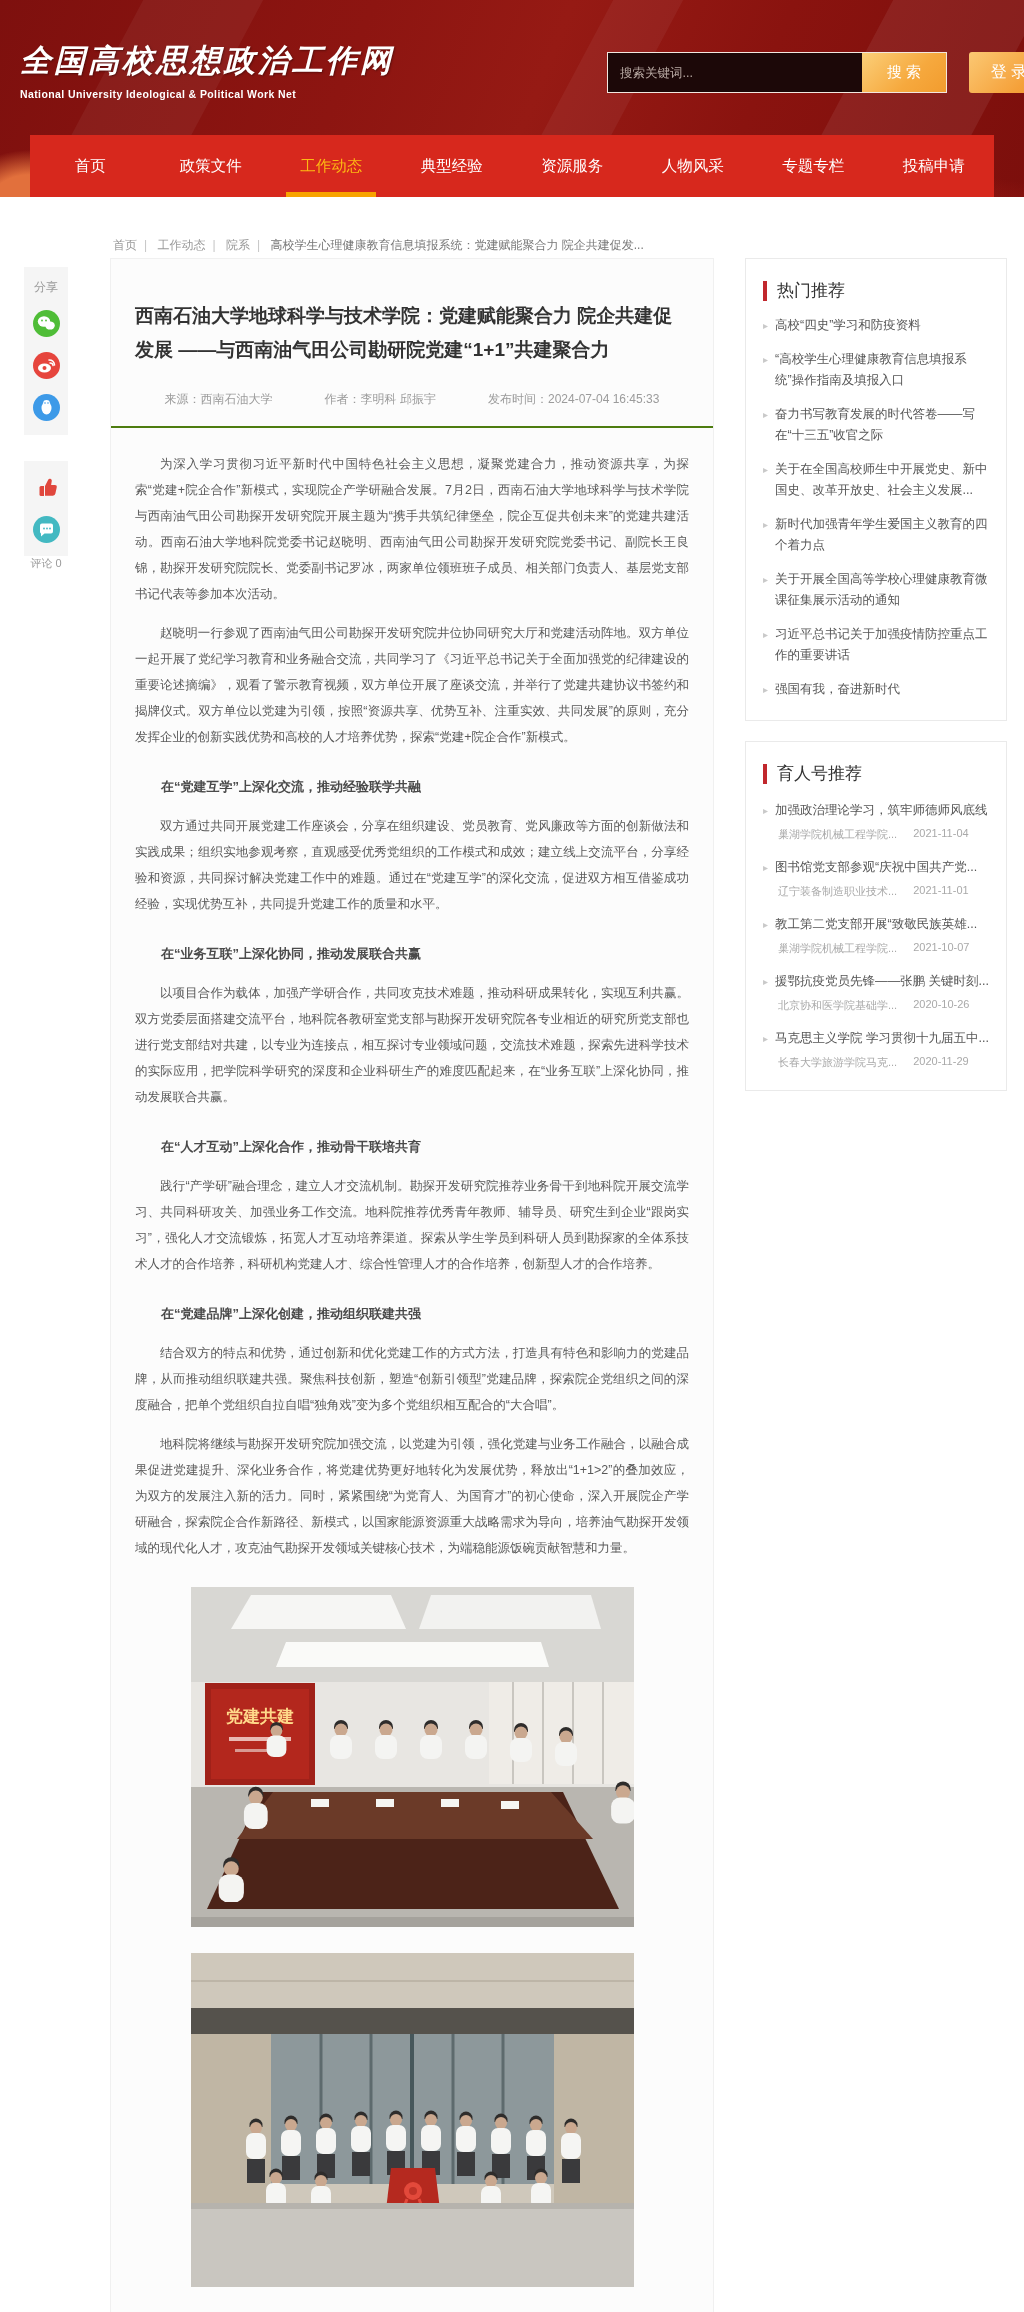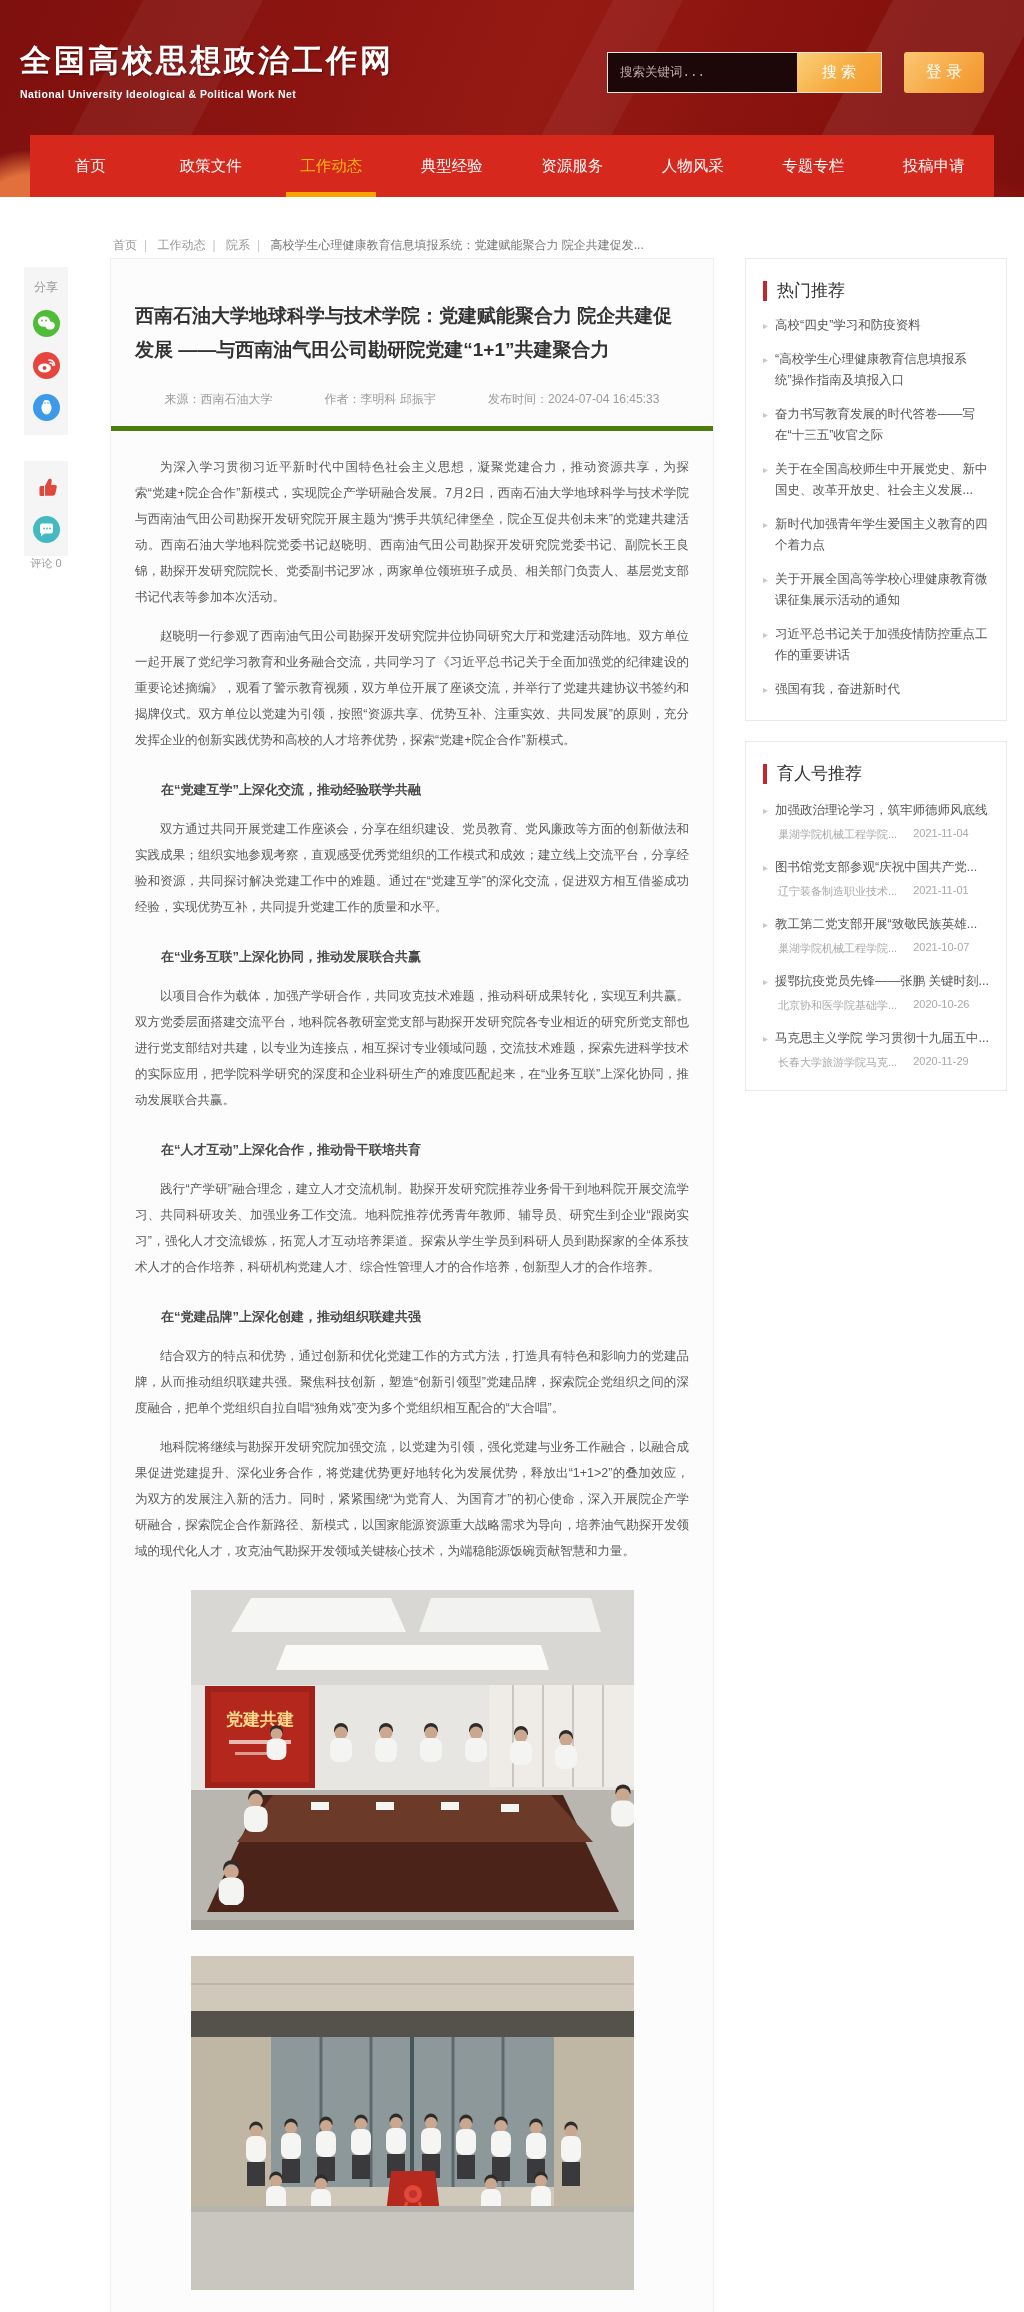--- a/index.html
+++ b/index.html
@@ -12,26 +12,26 @@
     background:linear-gradient(112deg,#7e100e 0%,#8d1511 34%,#961a14 52%,#8a130f 72%,#7c0f0c 100%); overflow:hidden; }
   .beam { position:absolute; background:rgba(255,255,255,0.05); transform:skewX(-28deg); }
   .beam.b1 { left:90px; top:-20px; width:120px; height:240px; }
   .beam.b2 { left:560px; top:-20px; width:70px; height:240px; }
   .beam.b3 { left:840px; top:-20px; width:150px; height:240px; background:rgba(255,255,255,0.07); }
   .swoosh { position:absolute; left:-60px; top:150px; width:1200px; height:160px; border-radius:50%;
     background:radial-gradient(closest-side,#b4261c 60%,rgba(180,38,28,0) 100%); opacity:.55; }
   .orange-blob { position:absolute; left:-45px; top:150px; width:150px; height:110px; border-radius:50%;
     background:radial-gradient(closest-side,#e2703c 55%,rgba(226,112,60,0) 100%); }
   .logo { position:absolute; left:20px; top:40px; color:#fff; }
-  .logo-cn { font-size:31px; font-weight:bold; letter-spacing:3px; text-shadow:1px 1px 2px rgba(0,0,0,.35); }
+  .logo-cn { font-size:31px; font-weight:bold; letter-spacing:3px; text-shadow:1px 1px 2px rgba(0,0,0,.35); font-style:italic; }
   .logo-en { margin-top:6px; font-size:10.5px; font-weight:bold; letter-spacing:.4px; }
   .search-area { position:absolute; left:607px; top:52px; height:41px; display:flex; }
   .search-group { display:flex; border:1px solid #f2e7df; }
-  .search-input { width:189px; height:39px; background:#1c0808; border:none; outline:none; color:#fef9c3;
-    font-size:12.5px; padding:0 12px; font-family:Liberation Mono, monospace; }
+  .search-input { width:254px; height:39px; background:#1c0808; border:none; outline:none; color:#fef9c3;
+    font-size:12.5px; padding:0 12px; font-family:Liberation Sans, sans-serif; }
   .search-input::placeholder { color:#b9aaa4; }
   .search-btn { width:84px; height:39px; border:none; cursor:pointer; color:#fff; font-size:15px; font-family:inherit;
     background:linear-gradient(135deg,#fbcf79 0%,#f6a93e 60%,#f29c2e 100%); }
   .login-btn { margin-left:22px; width:80px; height:41px; border:none; border-radius:3px; cursor:pointer; color:#fff;
     font-size:16px; font-family:inherit; background:linear-gradient(135deg,#fbc873 0%,#f5a13a 70%,#ef9430 100%); }
 
   
   .main-nav { position:absolute; left:30px; top:135px; width:964px; height:62px; background:#d7281d; display:flex; z-index:3; }
   .nav-item { position:relative; flex:1; text-align:center; line-height:62px; color:#fff; font-size:15.5px; text-decoration:none; cursor:pointer; }
   .nav-item.active { color:#fdb913; }
@@ -51,21 +51,21 @@
   .share-label { font-size:12px; color:#9a9a9a; margin-bottom:14px; }
   .share-icon { width:27px; height:27px; margin:0 auto 15px; display:block; cursor:pointer; }
   .share-icon:last-child { margin-bottom:0; }
   .react-box { background:#f5f5f5; margin-top:26px; padding:13px 0; text-align:center; }
   .comment-count { font-size:11px; color:#9a9a9a; text-align:center; }
 
   
   .article-card { position:absolute; left:110px; top:258px; width:604px; background:#fcfcfc; border:1px solid #f0f0f0; padding-bottom:14px; }
   .article-title { margin:40px 24px 0; font-size:19px; font-weight:600; color:#333; line-height:34px; }
   .article-meta { display:flex; justify-content:center; gap:52px; margin-top:24px; padding-bottom:18px;
-    font-size:12px; color:#9b9b9b; border-bottom:5px solid #4d7c0f; }
+    font-size:12px; color:#9b9b9b; border-bottom:2px solid #4d7c0f; }
   .article-body { padding:10px 24px 0; font-size:12.5px; color:#595959; line-height:26px; text-align:justify; }
   .article-body p { text-indent:2em; margin:13px 0; }
   .article-body h3.sec { text-indent:2em; font-size:13px; color:#4a4a4a; font-weight:bold; margin:24px 0 4px; }
   .photo { display:block; margin:26px auto 0; width:443px; background:#ddd; }
   .editor-line { text-align:right; margin:24px 24px 4px; font-size:12px; color:#c2867d; }
 
   
   .sidebar { position:absolute; left:745px; top:258px; width:262px; }
   .side-box { background:#fff; border:1px solid #eaeaea; padding:20px 17px 20px; margin-bottom:20px; }
   .side-head { display:flex; align-items:center; gap:10px; margin-bottom:10px; }

